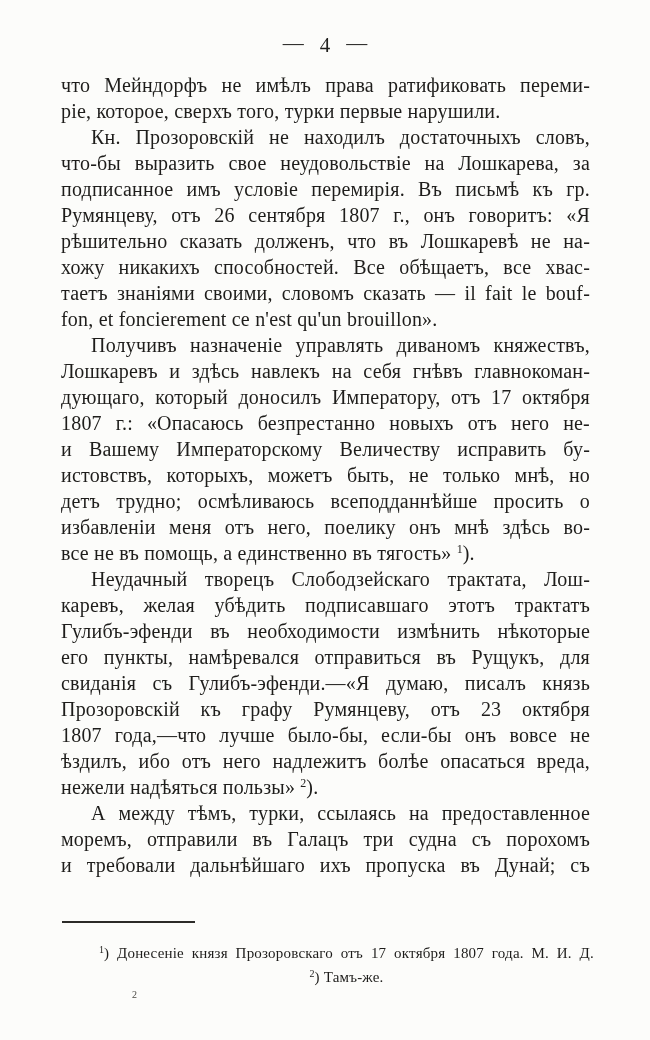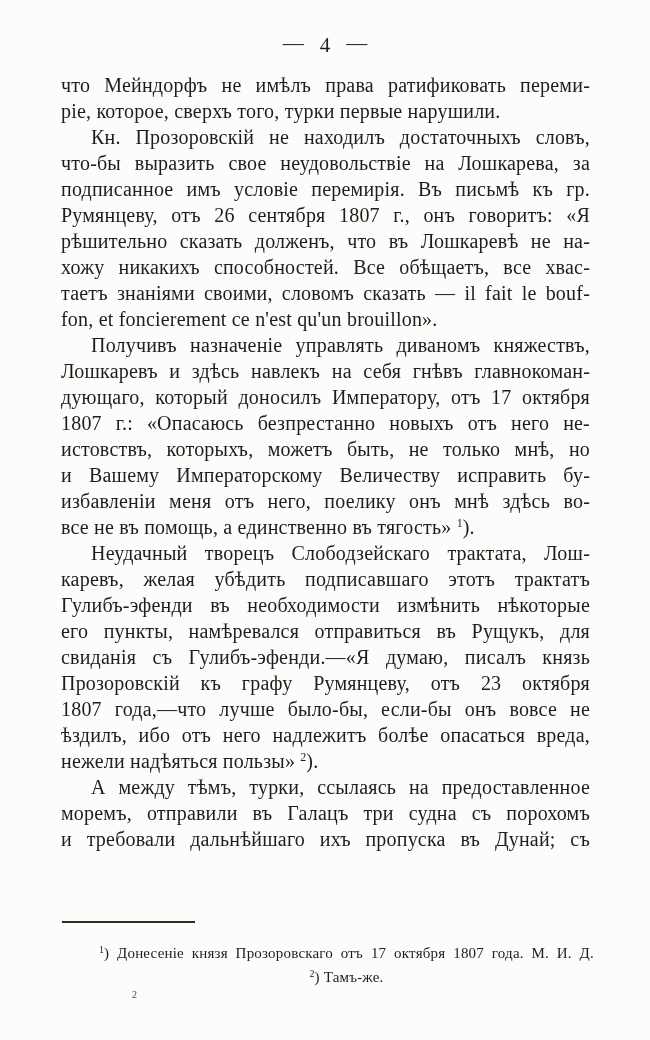--- a/index.html
+++ b/index.html
@@ -109,22 +109,23 @@
       <div class="line">хожу никакихъ способностей. Все обѣщаетъ, все хвас-</div>
       <div class="line">таетъ знаніями своими, словомъ сказать — il fait le bouf-</div>
       <div class="line end">fon, et foncierement ce n'est qu'un brouillon».</div>
     </div>
 
     <div>
       <div class="line first">Получивъ назначеніе управлять диваномъ княжествъ,</div>
       <div class="line">Лошкаревъ и здѣсь навлекъ на себя гнѣвъ главнокоман-</div>
       <div class="line">дующаго, который доносилъ Императору, отъ 17 октября</div>
       <div class="line">1807 г.: «Опасаюсь безпрестанно новыхъ отъ него не-</div>
+      <div class="line">и Вашему Императорскому Величеству исправить бу-</div>
       <div class="line">истовствъ, которыхъ, можетъ быть, не только мнѣ, но</div>
-      <div class="line">и Вашему Императорскому Величеству исправить бу-</div>
+      <div class="line">детъ трудно; осмѣливаюсь всеподданнѣйше просить о</div>
       <div class="line">избавленіи меня отъ него, поелику онъ мнѣ здѣсь во-</div>
       <div class="line end"><span>все не въ помощь, а единственно въ тягость» </span><sup class="ref">1</sup><span>).</span></div>
     </div>
 
     <div>
       <div class="line first">Неудачный творецъ Слободзейскаго трактата, Лош-</div>
       <div class="line">каревъ, желая убѣдить подписавшаго этотъ трактатъ</div>
       <div class="line">Гулибъ-эфенди въ необходимости измѣнить нѣкоторые</div>
       <div class="line">его пункты, намѣревался отправиться въ Рущукъ, для</div>
       <div class="line">свиданія съ Гулибъ-эфенди.—«Я думаю, писалъ князь</div>

